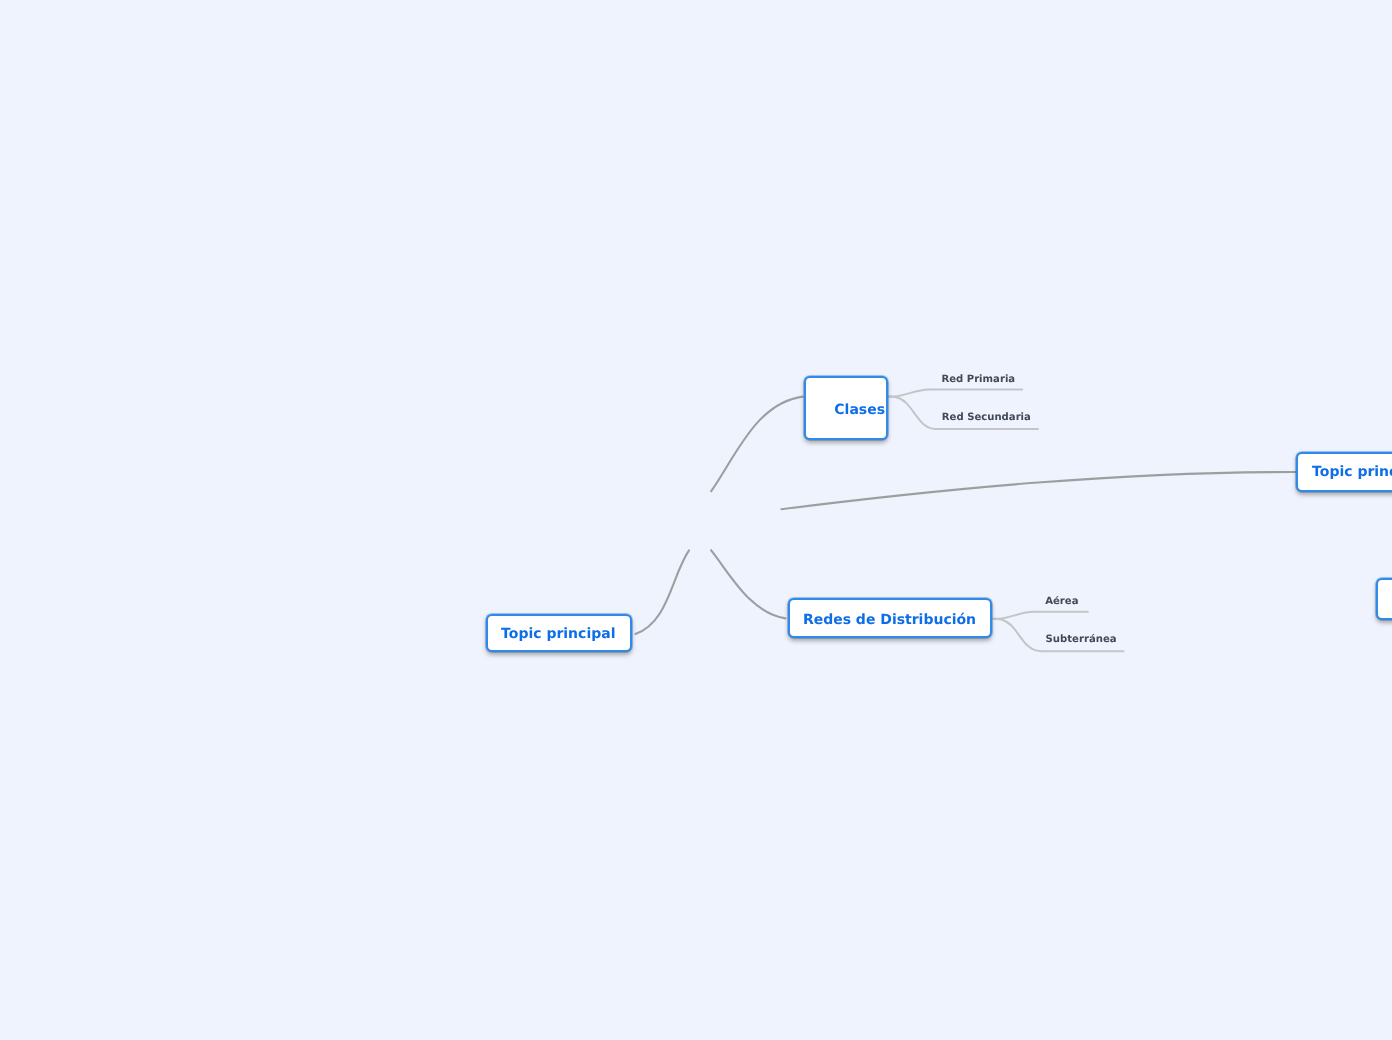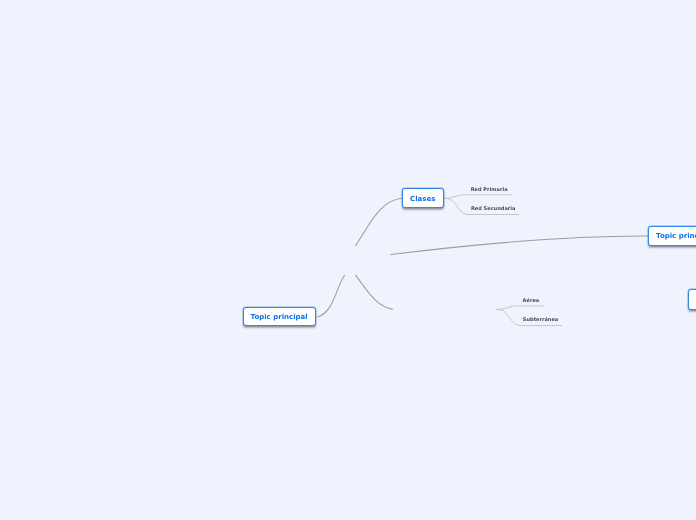--- a/index.html
+++ b/index.html
@@ -34,24 +34,27 @@
       </g>
     <g id="leaf-links" fill="none" stroke="#c3c5c8" stroke-width="1" stroke-linecap="round">
         <path d="M444.2,198.3 L447.2,198.3 C453.1,197.8 458.5,194.7 464.5,194.8 L511.1,194.8"></path>
         <path d="M444.2,198.3 L447.8,198.5 C457,200.6 457.8,213.9 467.8,214.5 L519,214.5"></path>
         <path d="M496.6,309.4 L499.6,309.4 C505.5,308.9 510.9,305.8 516.9,305.9 L543.9,305.9"></path>
         <path d="M496.6,309.4 L500.2,309.6 C509.4,311.7 510.2,325 520.2,325.6 L561.8,325.6"></path>
       </g>
   </svg>
 
 
-  <div class="node node-sub" style="left: 402px; top: 188.3px; width: 41.5px; height: 20px;">
+  <div class="node node-sub" style="left: 402px; top: 188.3px; width: 41.5px; height: 32px; justify-content: flex-end;">
     <span>Clases</span>
   </div>
 
+  <div class="node node-sub" style="left: 394px; top: 298.8px; width: 101.5px; height: 20.6px;">
+    <span>Redes de Distribución</span>
+  </div>
 
   <div class="node node-sub" style="left: 242.5px; top: 307.1px; width: 73.3px; height: 18.8px;">
     <span>Topic principal</span>
   </div>
 
   <div class="node node-sub" style="left: 648px; top: 225.6px; width: 73.3px; height: 20.2px;">
     <span>Topic principal</span>
   </div>
 
   <div class="node node-sub" style="left: 688.4px; top: 289.2px; width: 73.3px; height: 20.6px;">

